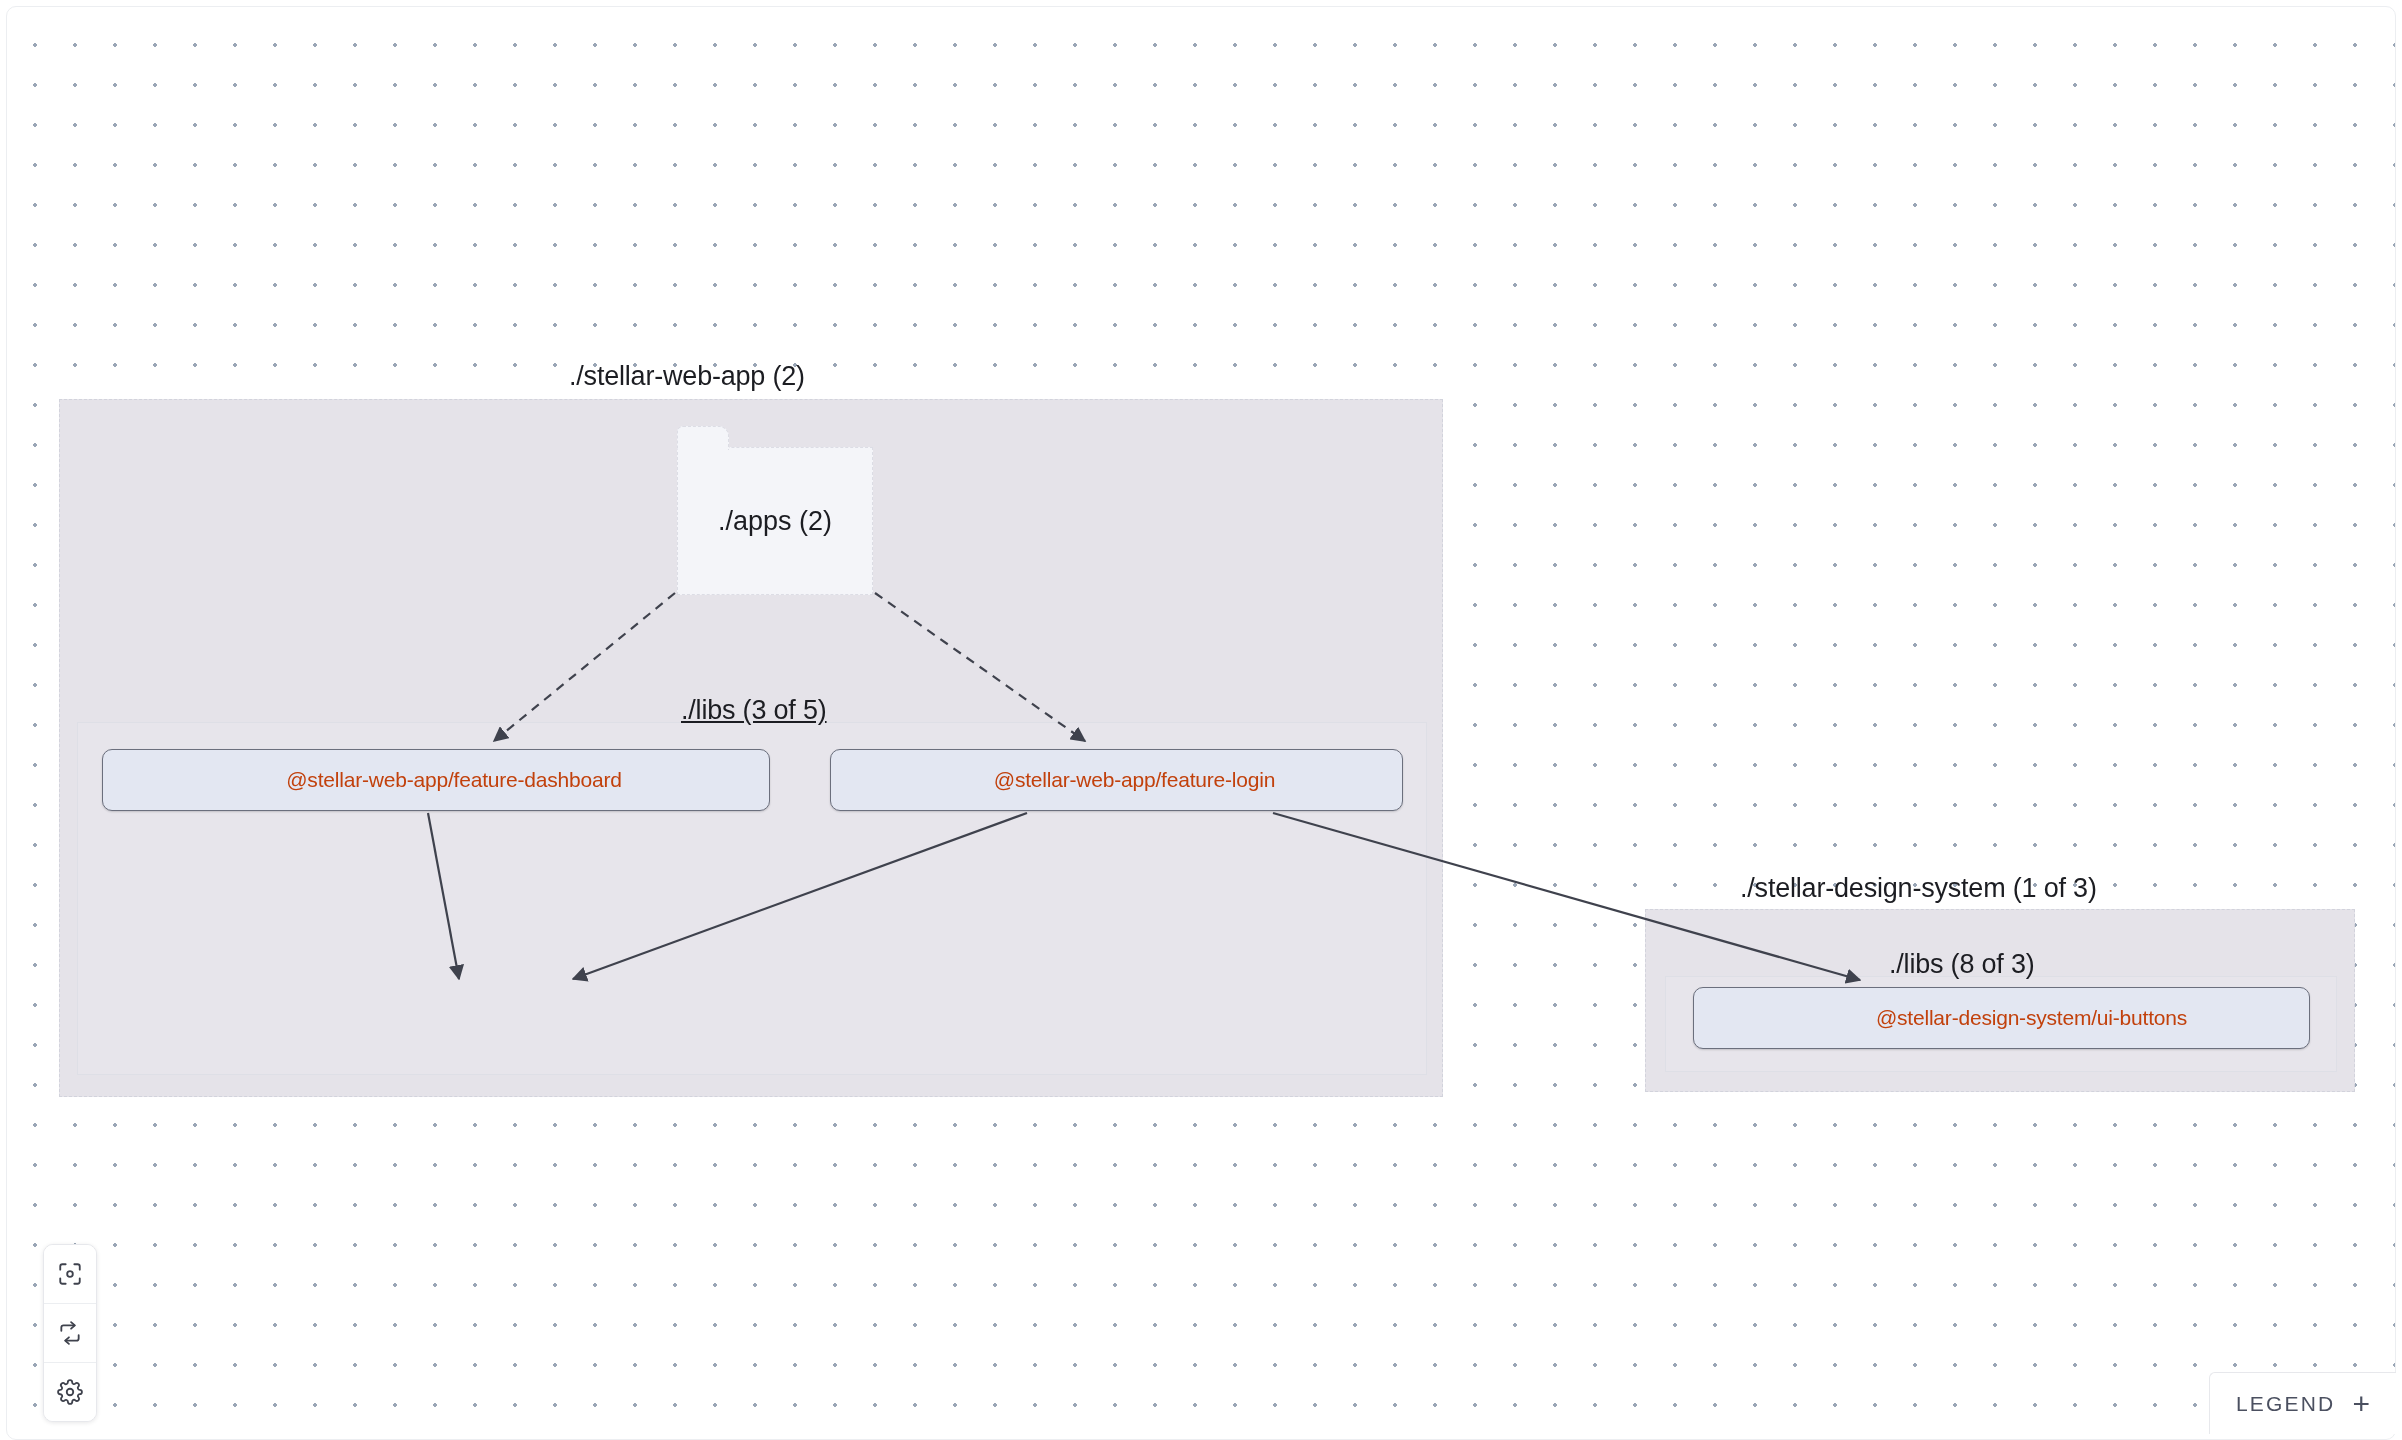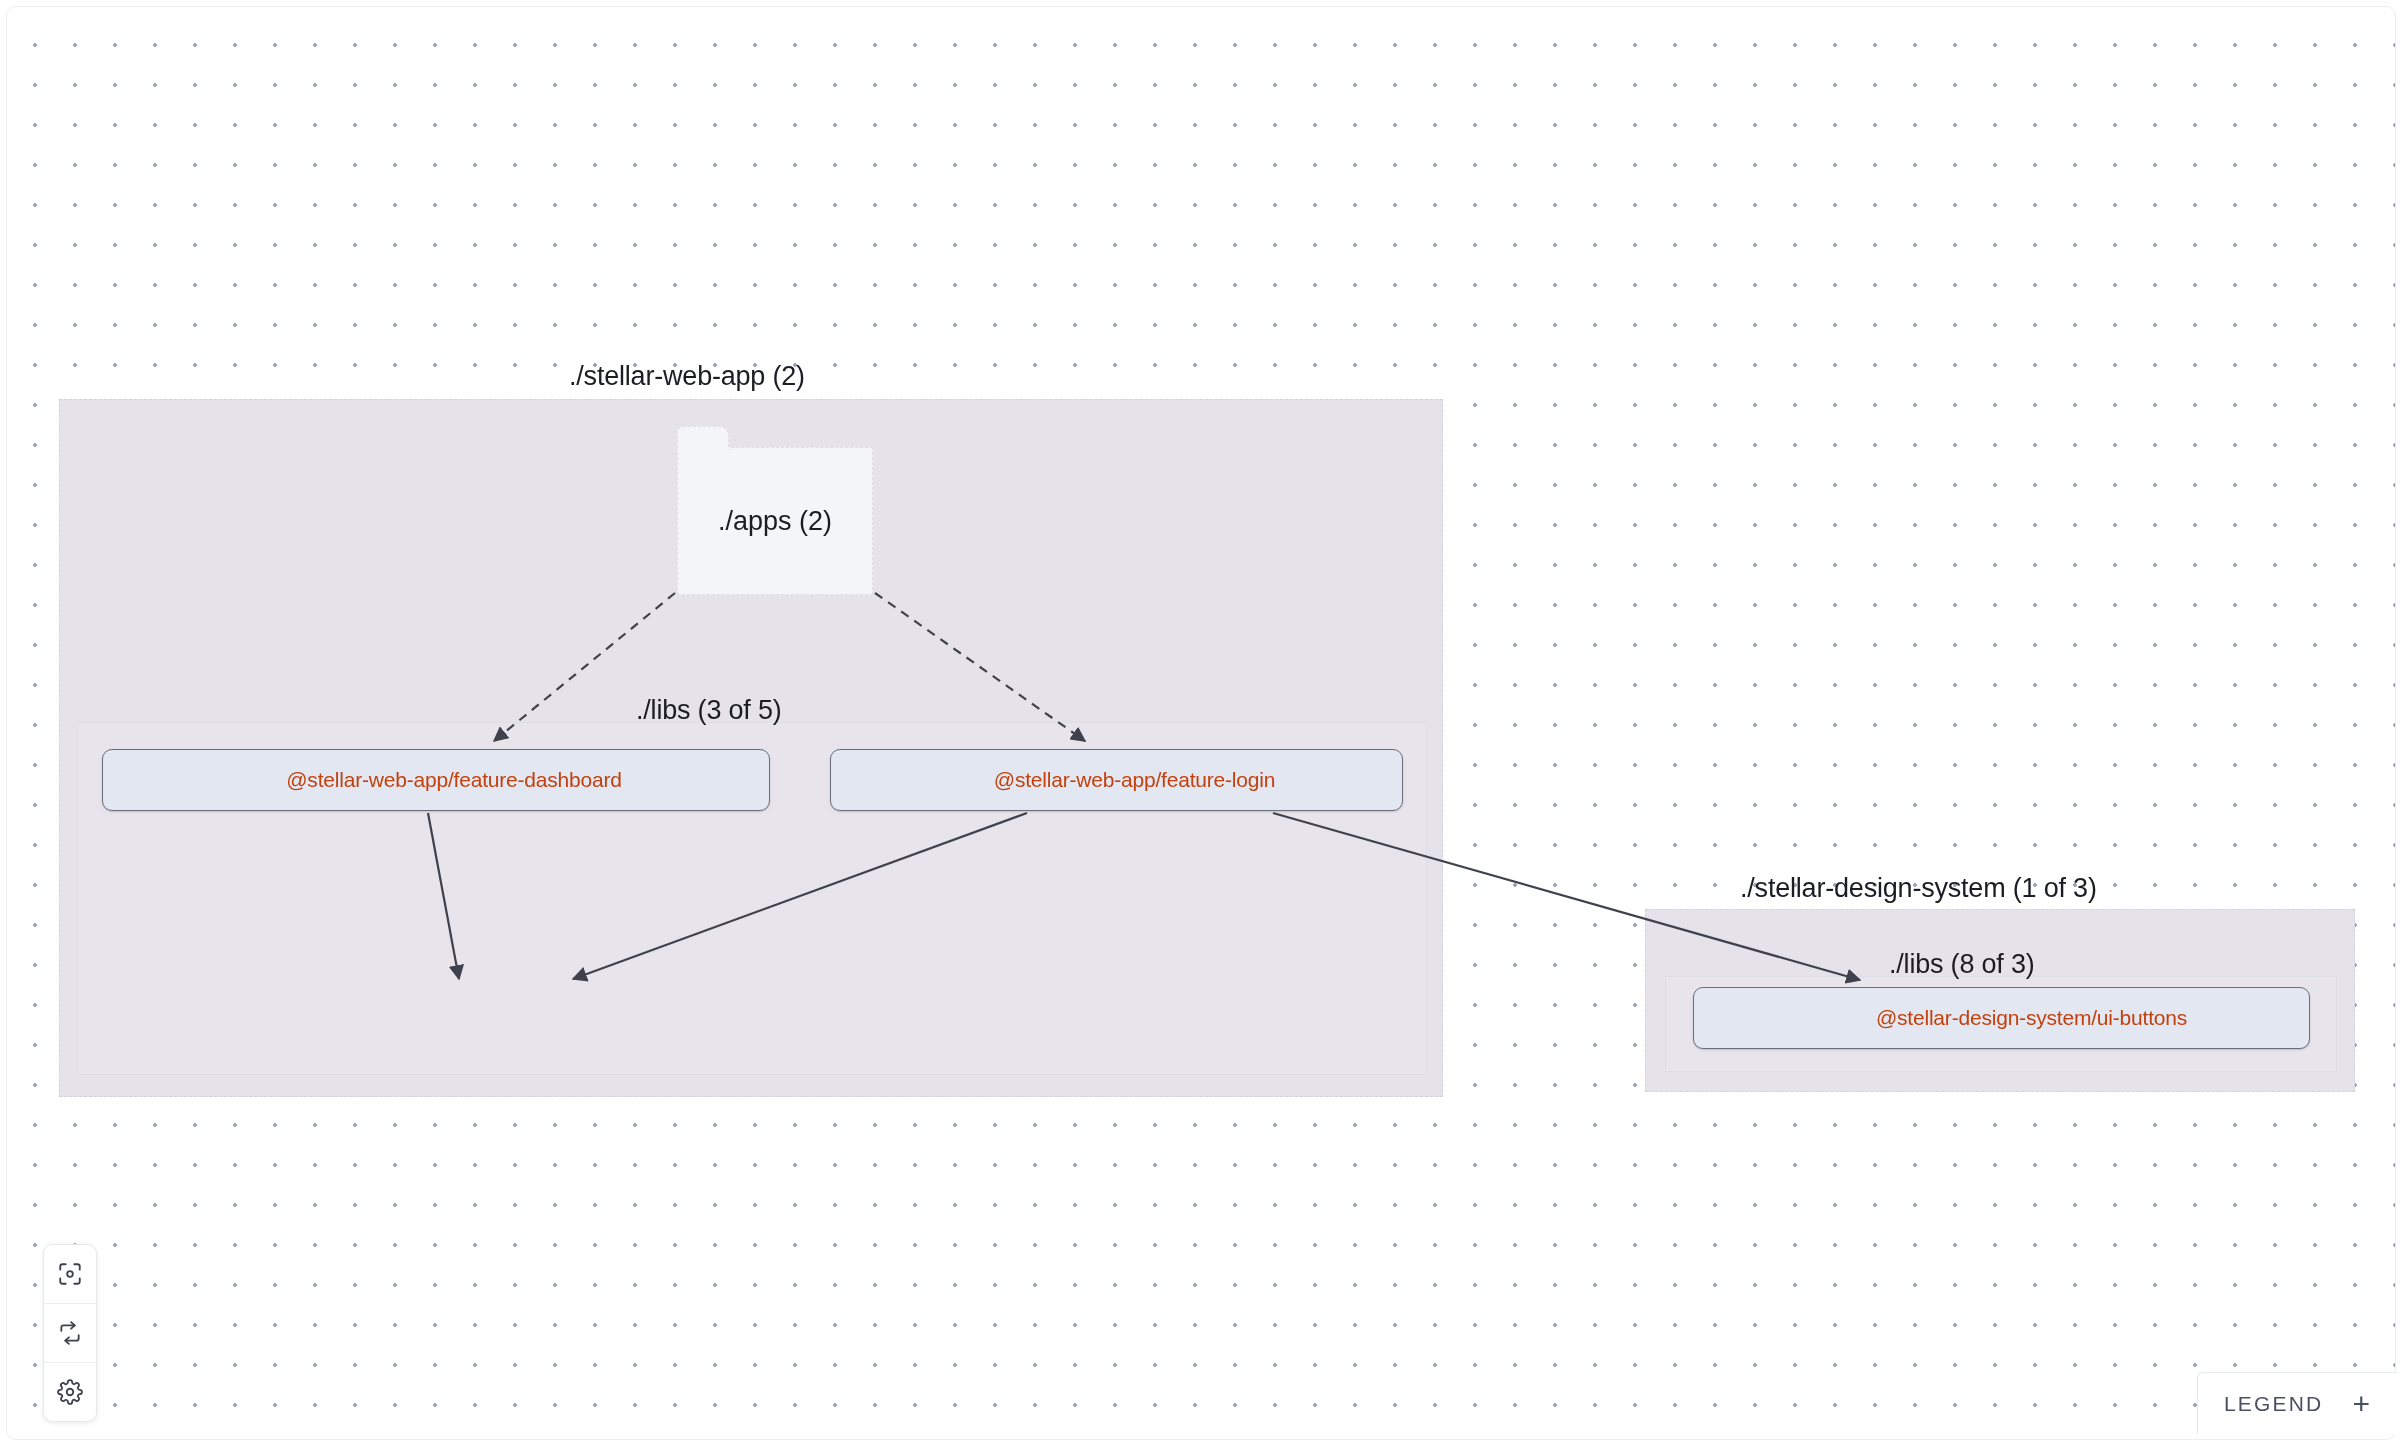--- a/index.html
+++ b/index.html
@@ -157,21 +157,21 @@
     min-width: 150px;
     height: 62px;
     background: #ffffff;
     border: 1px solid #e7e8ec;
     border-bottom: none;
     border-right: none;
     border-top-left-radius: 6px;
     display: flex;
     align-items: center;
     justify-content: center;
-    gap: 29px;
+    gap: 17px;
     padding: 0 26px;
     box-sizing: border-box;
     cursor: pointer;
   }
   #legend .legend-text {
     font-size: 21px;
     letter-spacing: 2.2px;
     color: #4b5060;
   }
   #legend .legend-plus {
@@ -185,21 +185,21 @@
 <body>
 
 <div id="root">
 
   <div id="canvas">
 
     <div class="project-group" style="left:52px; top:392px; width:1384px; height:698px;"></div>
     <div class="group-label" style="left:562px; top:354px;">./stellar-web-app (2)</div>
 
     <div class="sub-group" style="left:70px; top:715px; width:1350px; height:353px;"></div>
-    <div class="group-label" style="left:629px; top:688px;">./libs (3 of 5)</div>
+    <div class="group-label" style="left:674px; top:688px;text-decoration:underline;">./libs (3 of 5)</div>
 
     <div class="folder-node" style="left:670px; top:440px; width:196px; height:148px;justify-content:center;">
       <span class="folder-tab"></span>
       <span class="folder-label">./apps (2)</span>
     </div>
 
     <div class="lib-node" style="left:95px; top:742px; width:668px; height:62px;">
       <span class="lib-node-label">@stellar-web-app/feature-dashboard</span>
     </div>
 

